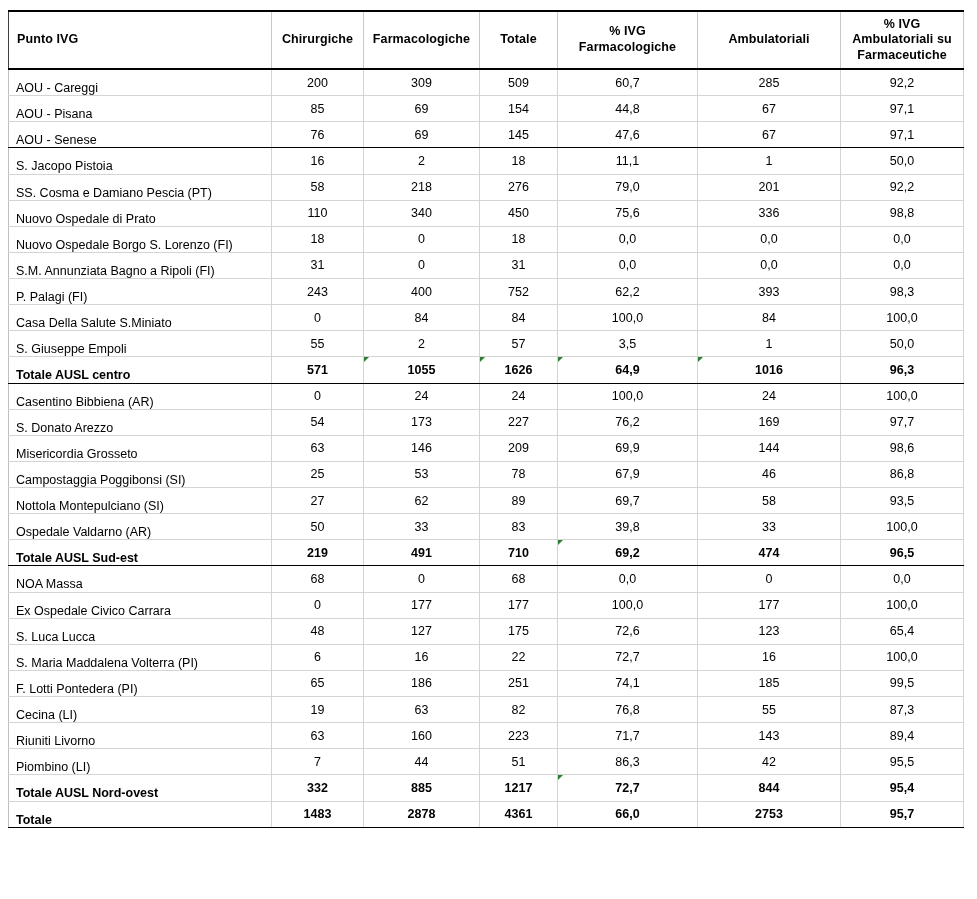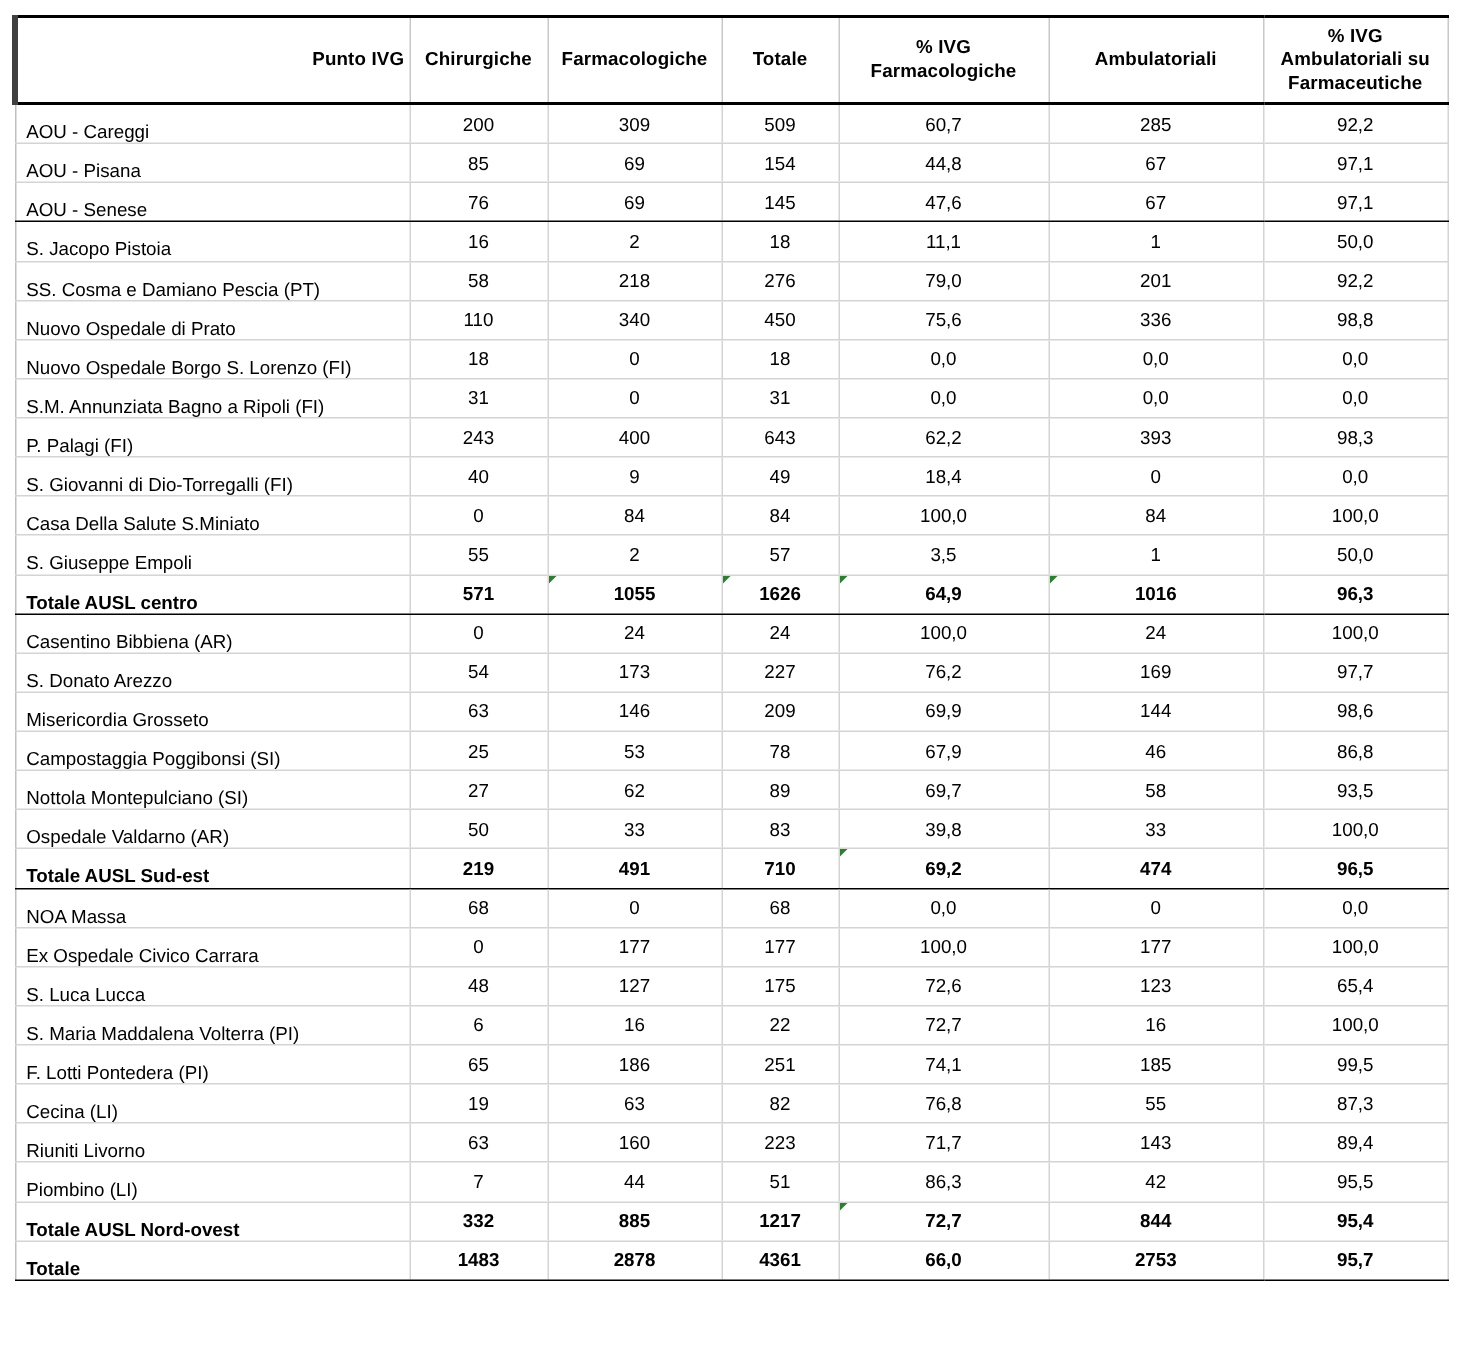--- a/index.html
+++ b/index.html
@@ -45,23 +45,23 @@
     padding: 4px 3px;
     height: 58px;
     box-sizing: border-box;
     border-left: 1px solid #c8c8c8;
     border-top: 2px solid #000000;
     border-bottom: 2px solid #000000;
     line-height: 1.25;
     letter-spacing: 0.1px;
   }
   thead th.head-name {
-    text-align: right;
+    text-align: left;
     padding-left: 8px;
-    border-left: 4px solid #404040;
+    border-left: 1px solid #404040;
   }
   thead th.last { border-right: 1px solid #c8c8c8; }
 
   tbody td {
     height: 24px;
     box-sizing: border-box;
     padding: 0 4px;
     border-bottom: 1px solid #d4d4d4;
     border-left: 1px solid #d4d4d4;
     text-align: center;
@@ -208,33 +208,24 @@
           <td><span>0</span></td>
           <td><span>31</span></td>
           <td><span>0,0</span></td>
           <td><span>0,0</span></td>
           <td class="last"><span>0,0</span></td>
         </tr>
         <tr>
           <td class="name">P. Palagi (FI)</td>
           <td><span>243</span></td>
           <td><span>400</span></td>
-          <td><span>643</span></td>
+          <td><span>752</span></td>
           <td><span>62,2</span></td>
           <td><span>393</span></td>
           <td class="last"><span>98,3</span></td>
-        </tr>
-        <tr>
-          <td class="name">S. Giovanni di Dio-Torregalli (FI)</td>
-          <td><span>40</span></td>
-          <td><span>9</span></td>
-          <td><span>49</span></td>
-          <td><span>18,4</span></td>
-          <td><span>0</span></td>
-          <td class="last"><span>0,0</span></td>
         </tr>
         <tr>
           <td class="name">Casa Della Salute S.Miniato</td>
           <td><span>0</span></td>
           <td><span>84</span></td>
           <td><span>84</span></td>
           <td><span>100,0</span></td>
           <td><span>84</span></td>
           <td class="last"><span>100,0</span></td>
         </tr>

